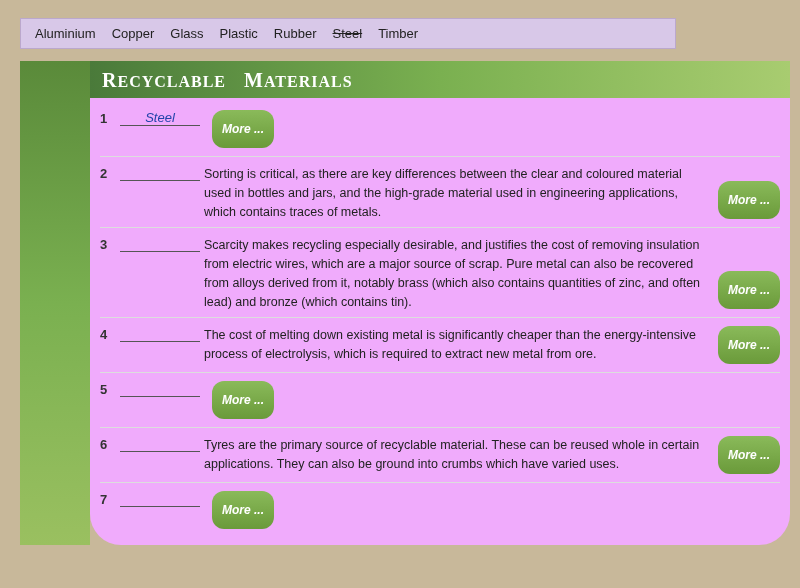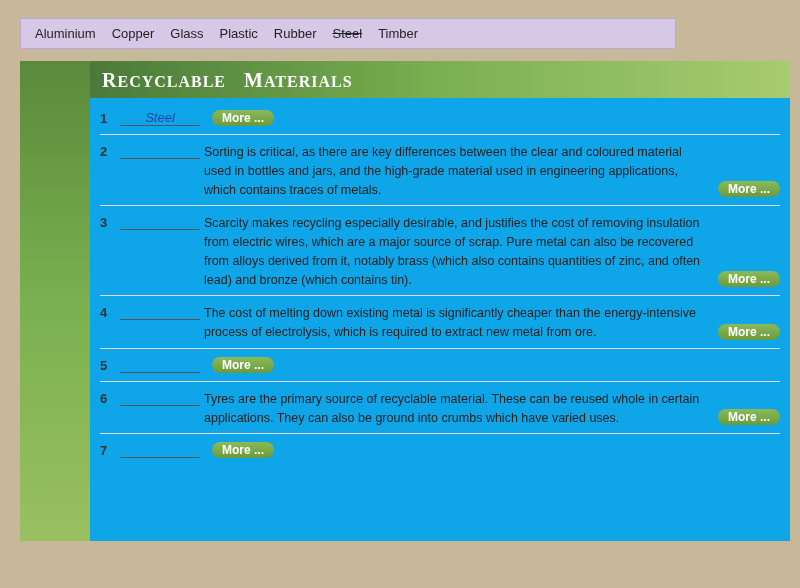--- a/index.html
+++ b/index.html
@@ -105,44 +105,46 @@
       line-height: 1.5;
       color: #222;
       font-size: 12.5px;
     }
 
     .more-btn {
       background: linear-gradient(to bottom, #8aba5a, #6a9a3a);
       color: white;
       font-size: 12px;
       font-weight: bold;
-      padding: 1px 10px;
+      padding: 12px 10px;
       border: none;
       border-radius: 12px;
       cursor: pointer;
       white-space: nowrap;
       align-self: flex-end;
       margin-left: 8px;
       margin-bottom: 2px;
+      font-style: italic;
     }
 
     .page-wrapper {
       display: flex;
     }
 
     .side-green {
       width: 70px;
       background: linear-gradient(to bottom, #5a8a3a, #7ab050, #9ac060);
       min-height: 480px;
       flex-shrink: 0;
     }
 
     .main-content {
       flex: 1;
-      background: #0ea5e9;
+      background: #f0abfc;
+      border-radius: 31px;
     }
   </style>
 </head>
 <body>
 
 <div class="outer">
   <div class="question-label"></div>
 
   <div class="word-box">
     

